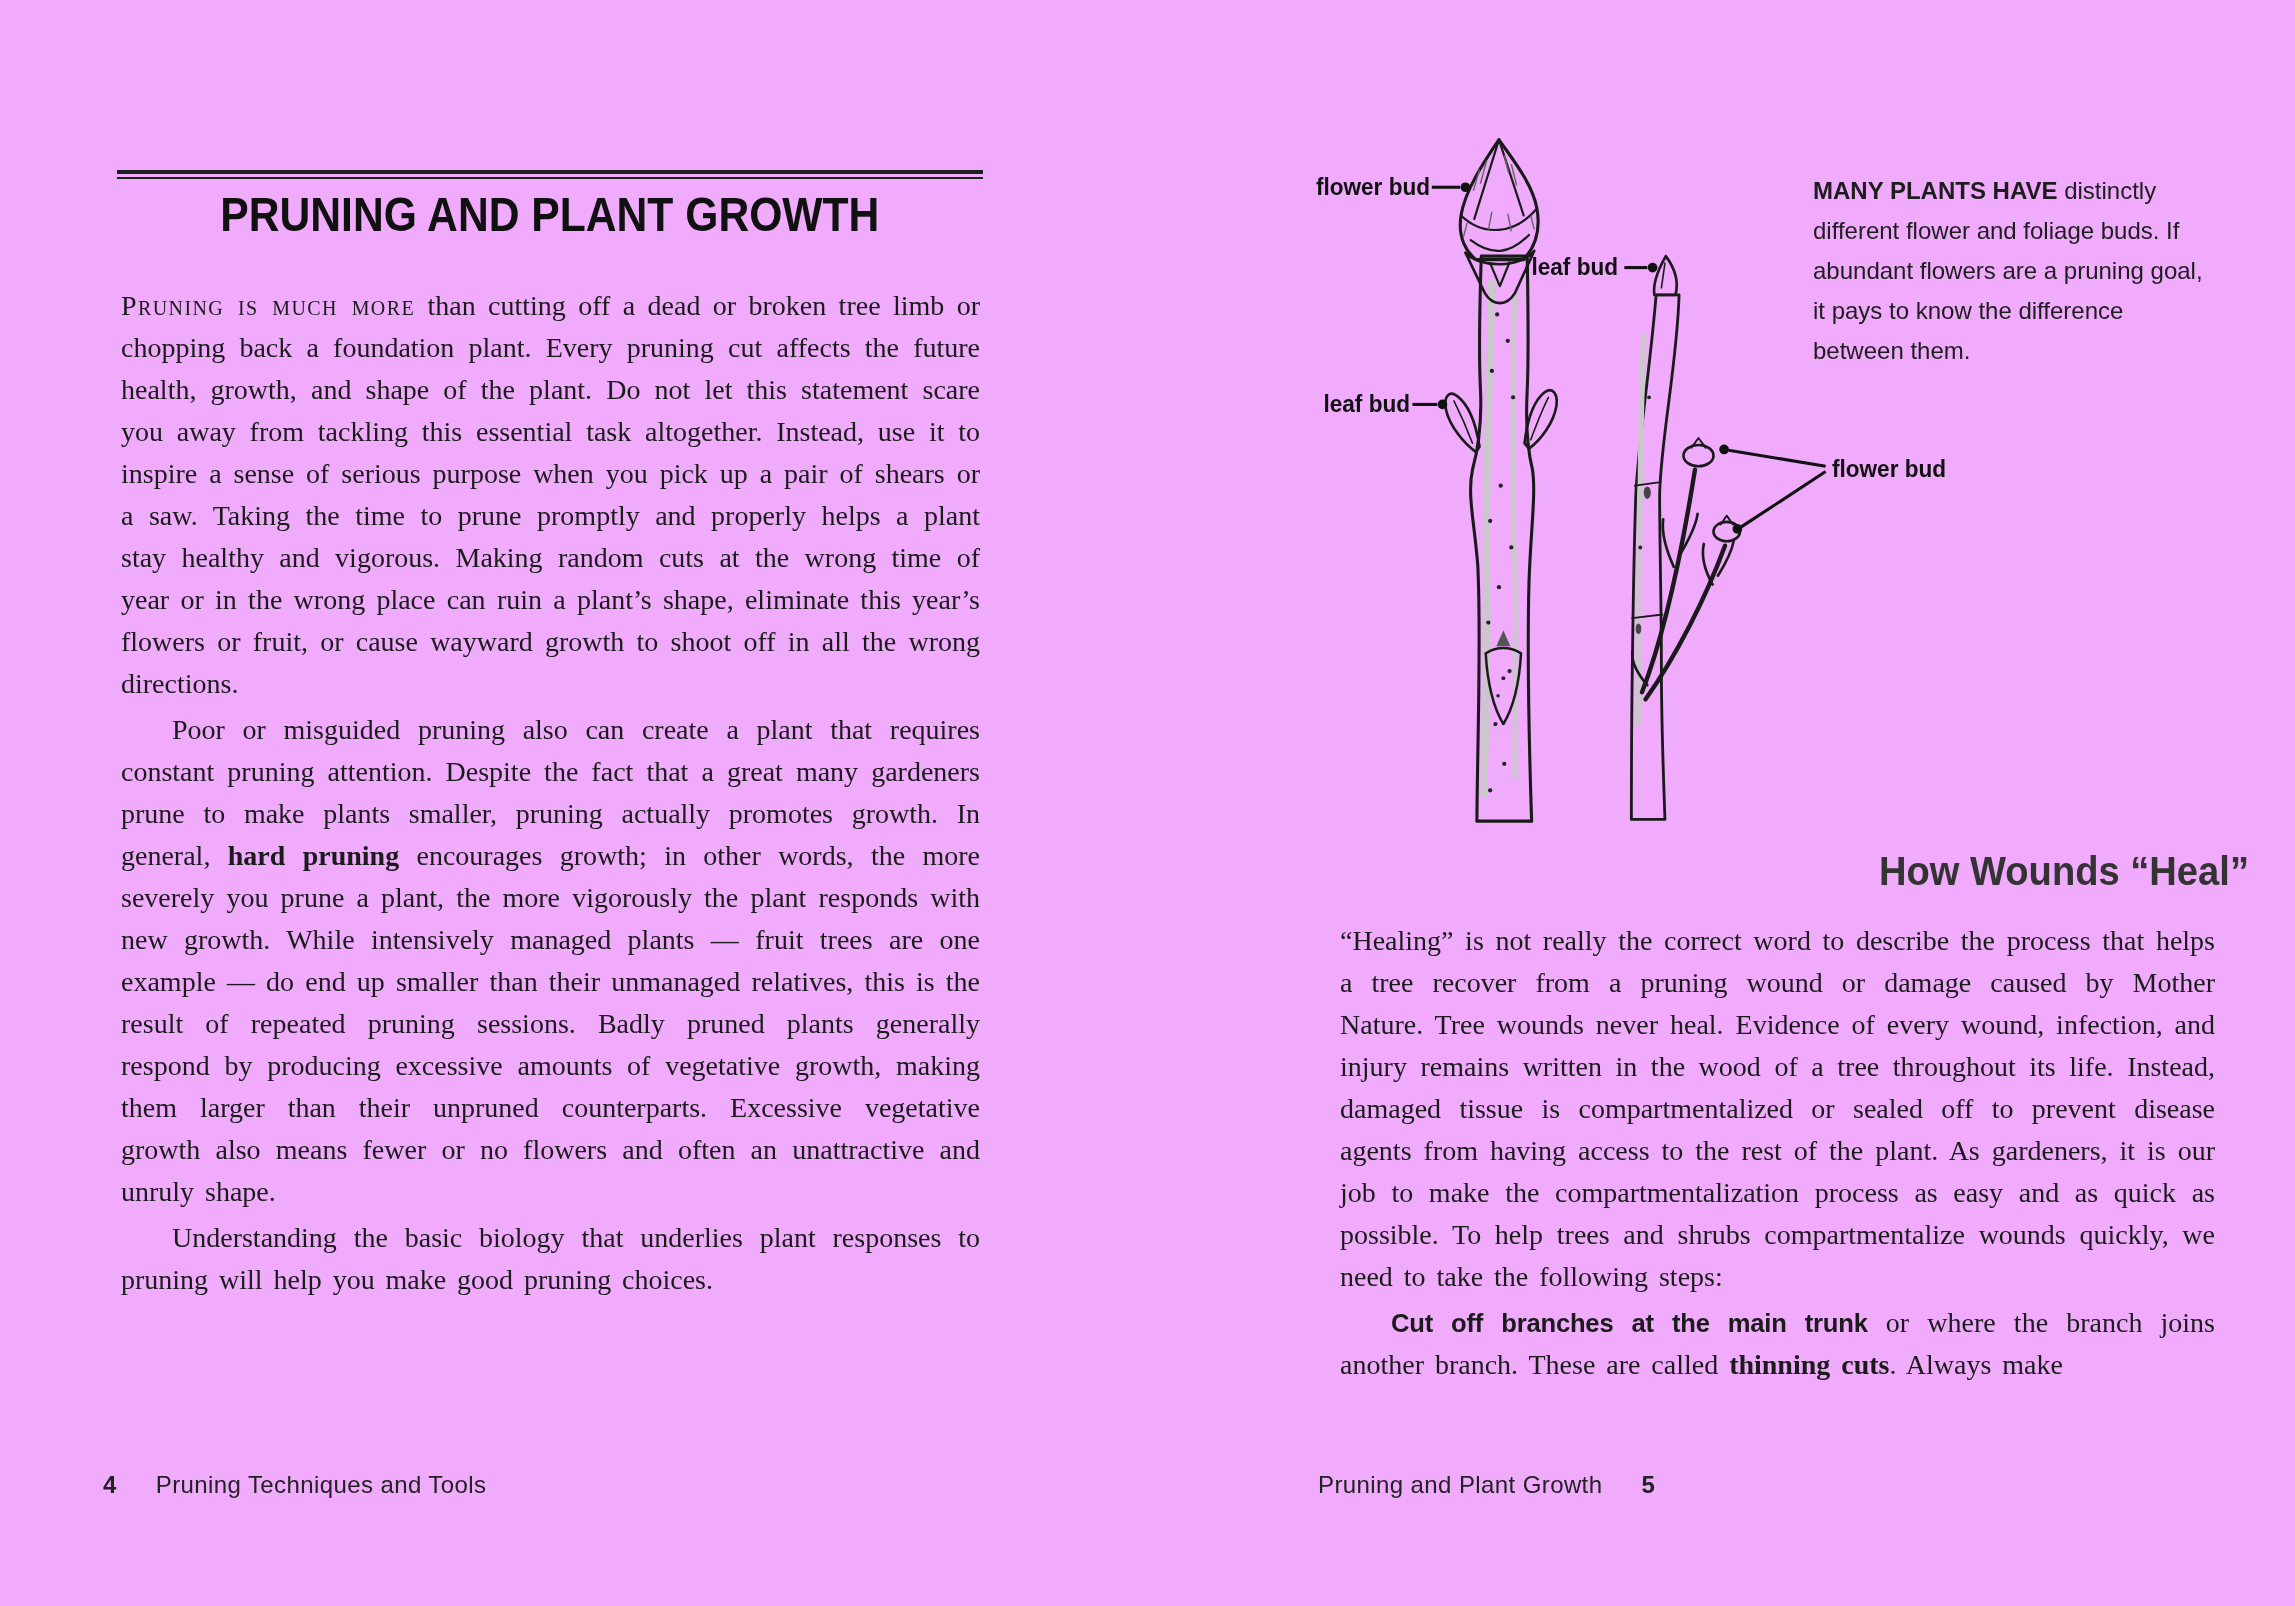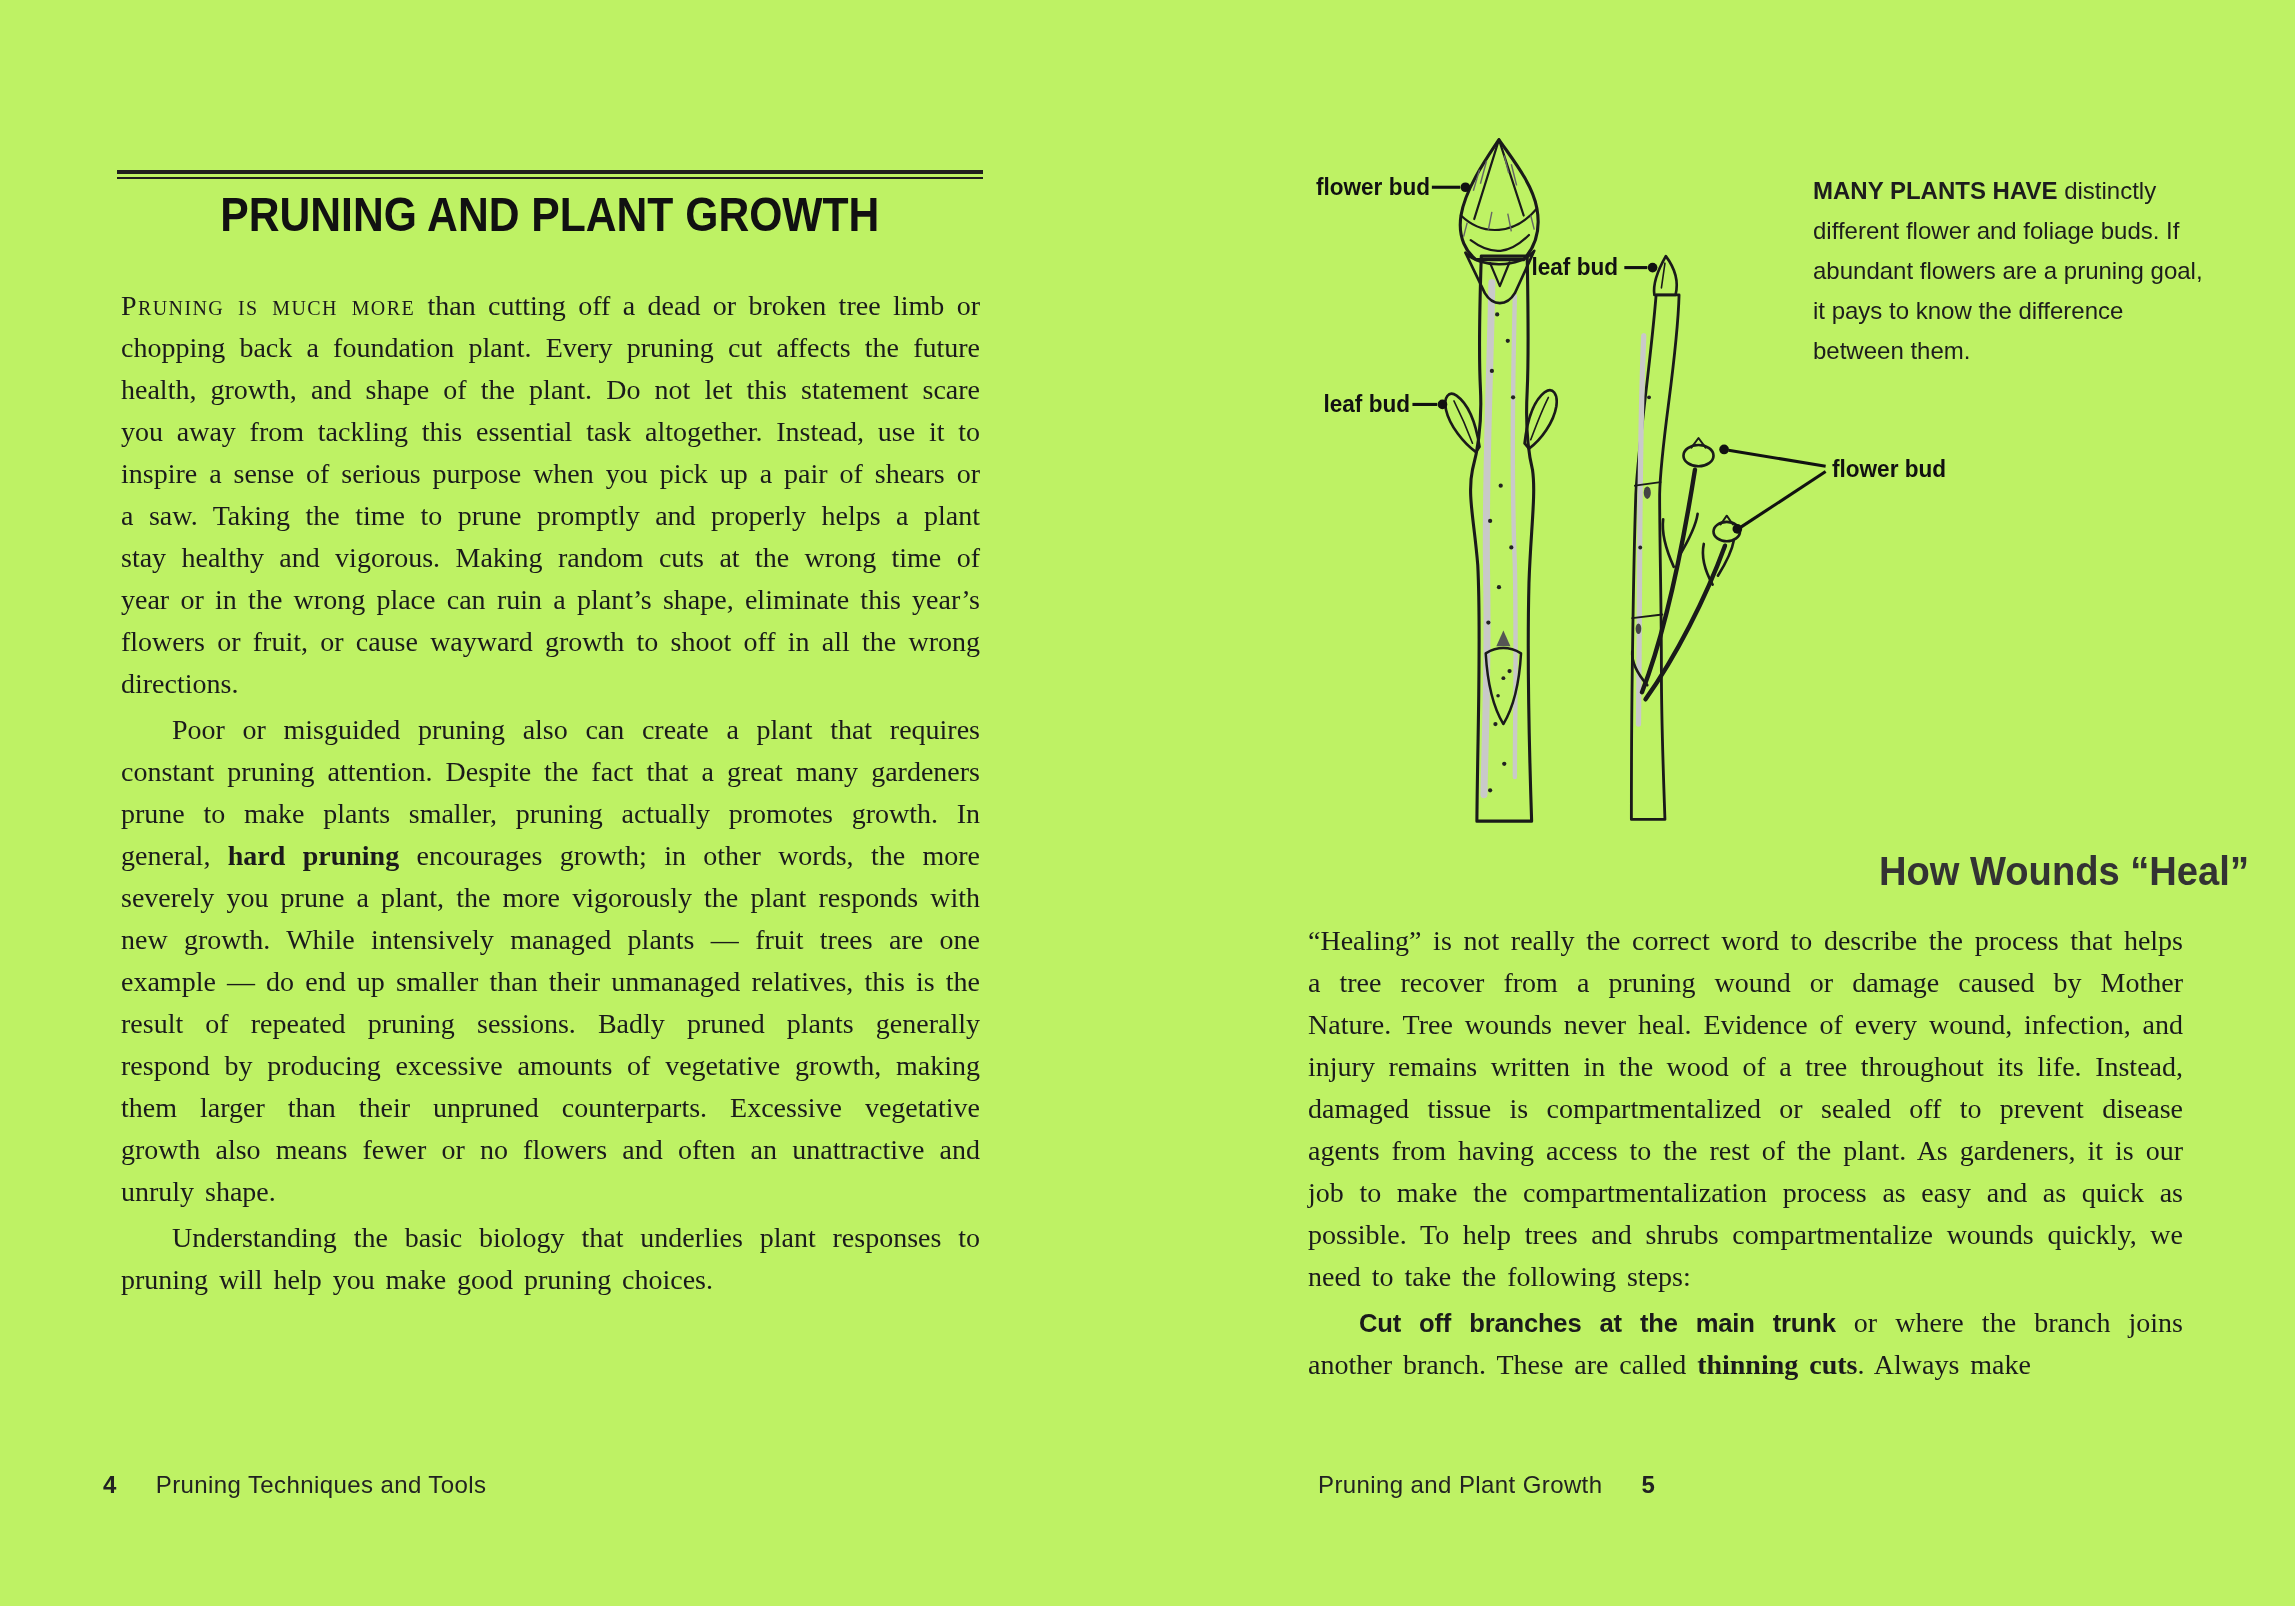--- a/index.html
+++ b/index.html
@@ -1,37 +1,37 @@
 <!DOCTYPE html>
 <html style="font-size:14px"><head>
 <meta charset="utf-8">
 <style>
   html,body{margin:0;padding:0;background:#ffffff;}
-  .spread{position:relative;width:2295px;height:1607px;background:#bef264;overflow:hidden;
+  .spread{position:relative;width:2295px;height:1607px;background:#f0abfc;overflow:hidden;
           font-family:"Liberation Serif",serif;color:#1b1b1b;}
 
   
   .chapter-rule{position:absolute;left:117px;top:170px;width:866px;}
   .chapter-rule .thick{height:3.5px;background:#1f1f1f;}
   .chapter-rule .thin{height:1.8px;background:#1f1f1f;margin-top:3.5px;}
 
   .chapter-title-wrap{position:absolute;left:117px;top:190px;width:866px;text-align:center;}
   .chapter-title{display:inline-block;font-family:"Liberation Sans",sans-serif;font-weight:bold;
           font-size:49px;line-height:1;color:#111;letter-spacing:0px;
           transform:scaleX(0.87);transform-origin:center;white-space:nowrap;}
 
   .body-col{position:absolute;}
   .body-col p{margin:4px;text-align:justify;font-size:28px;line-height:42px;word-spacing:0.14em;}
   .body-col p.indent{text-indent:51px;}
   .run-sc{font-variant:small-caps;letter-spacing:0.05em;}
   .run-b{font-weight:bold;}
   .run-bs{font-family:"Liberation Sans",sans-serif;font-weight:bold;font-size:25.6px;letter-spacing:-0.2px;}
 
   .left-body{left:117px;top:281px;width:867px;}
-  .right-body{left:1304px;top:916px;width:883px;}
+  .right-body{left:1336px;top:916px;width:883px;}
 
   .footer{position:absolute;top:1471px;font-family:"Liberation Sans",sans-serif;font-size:24px;
           color:#222;letter-spacing:0.4px;white-space:nowrap;}
   .footer .pagenum{font-weight:bold;}
   .footer-left{left:103px;}
   .footer-left .pagenum{margin-right:39px;}
   .footer-right{left:1318px;width:883px;text-align:left;}
   .footer-right .pagenum{margin-left:39px;}
 
   

